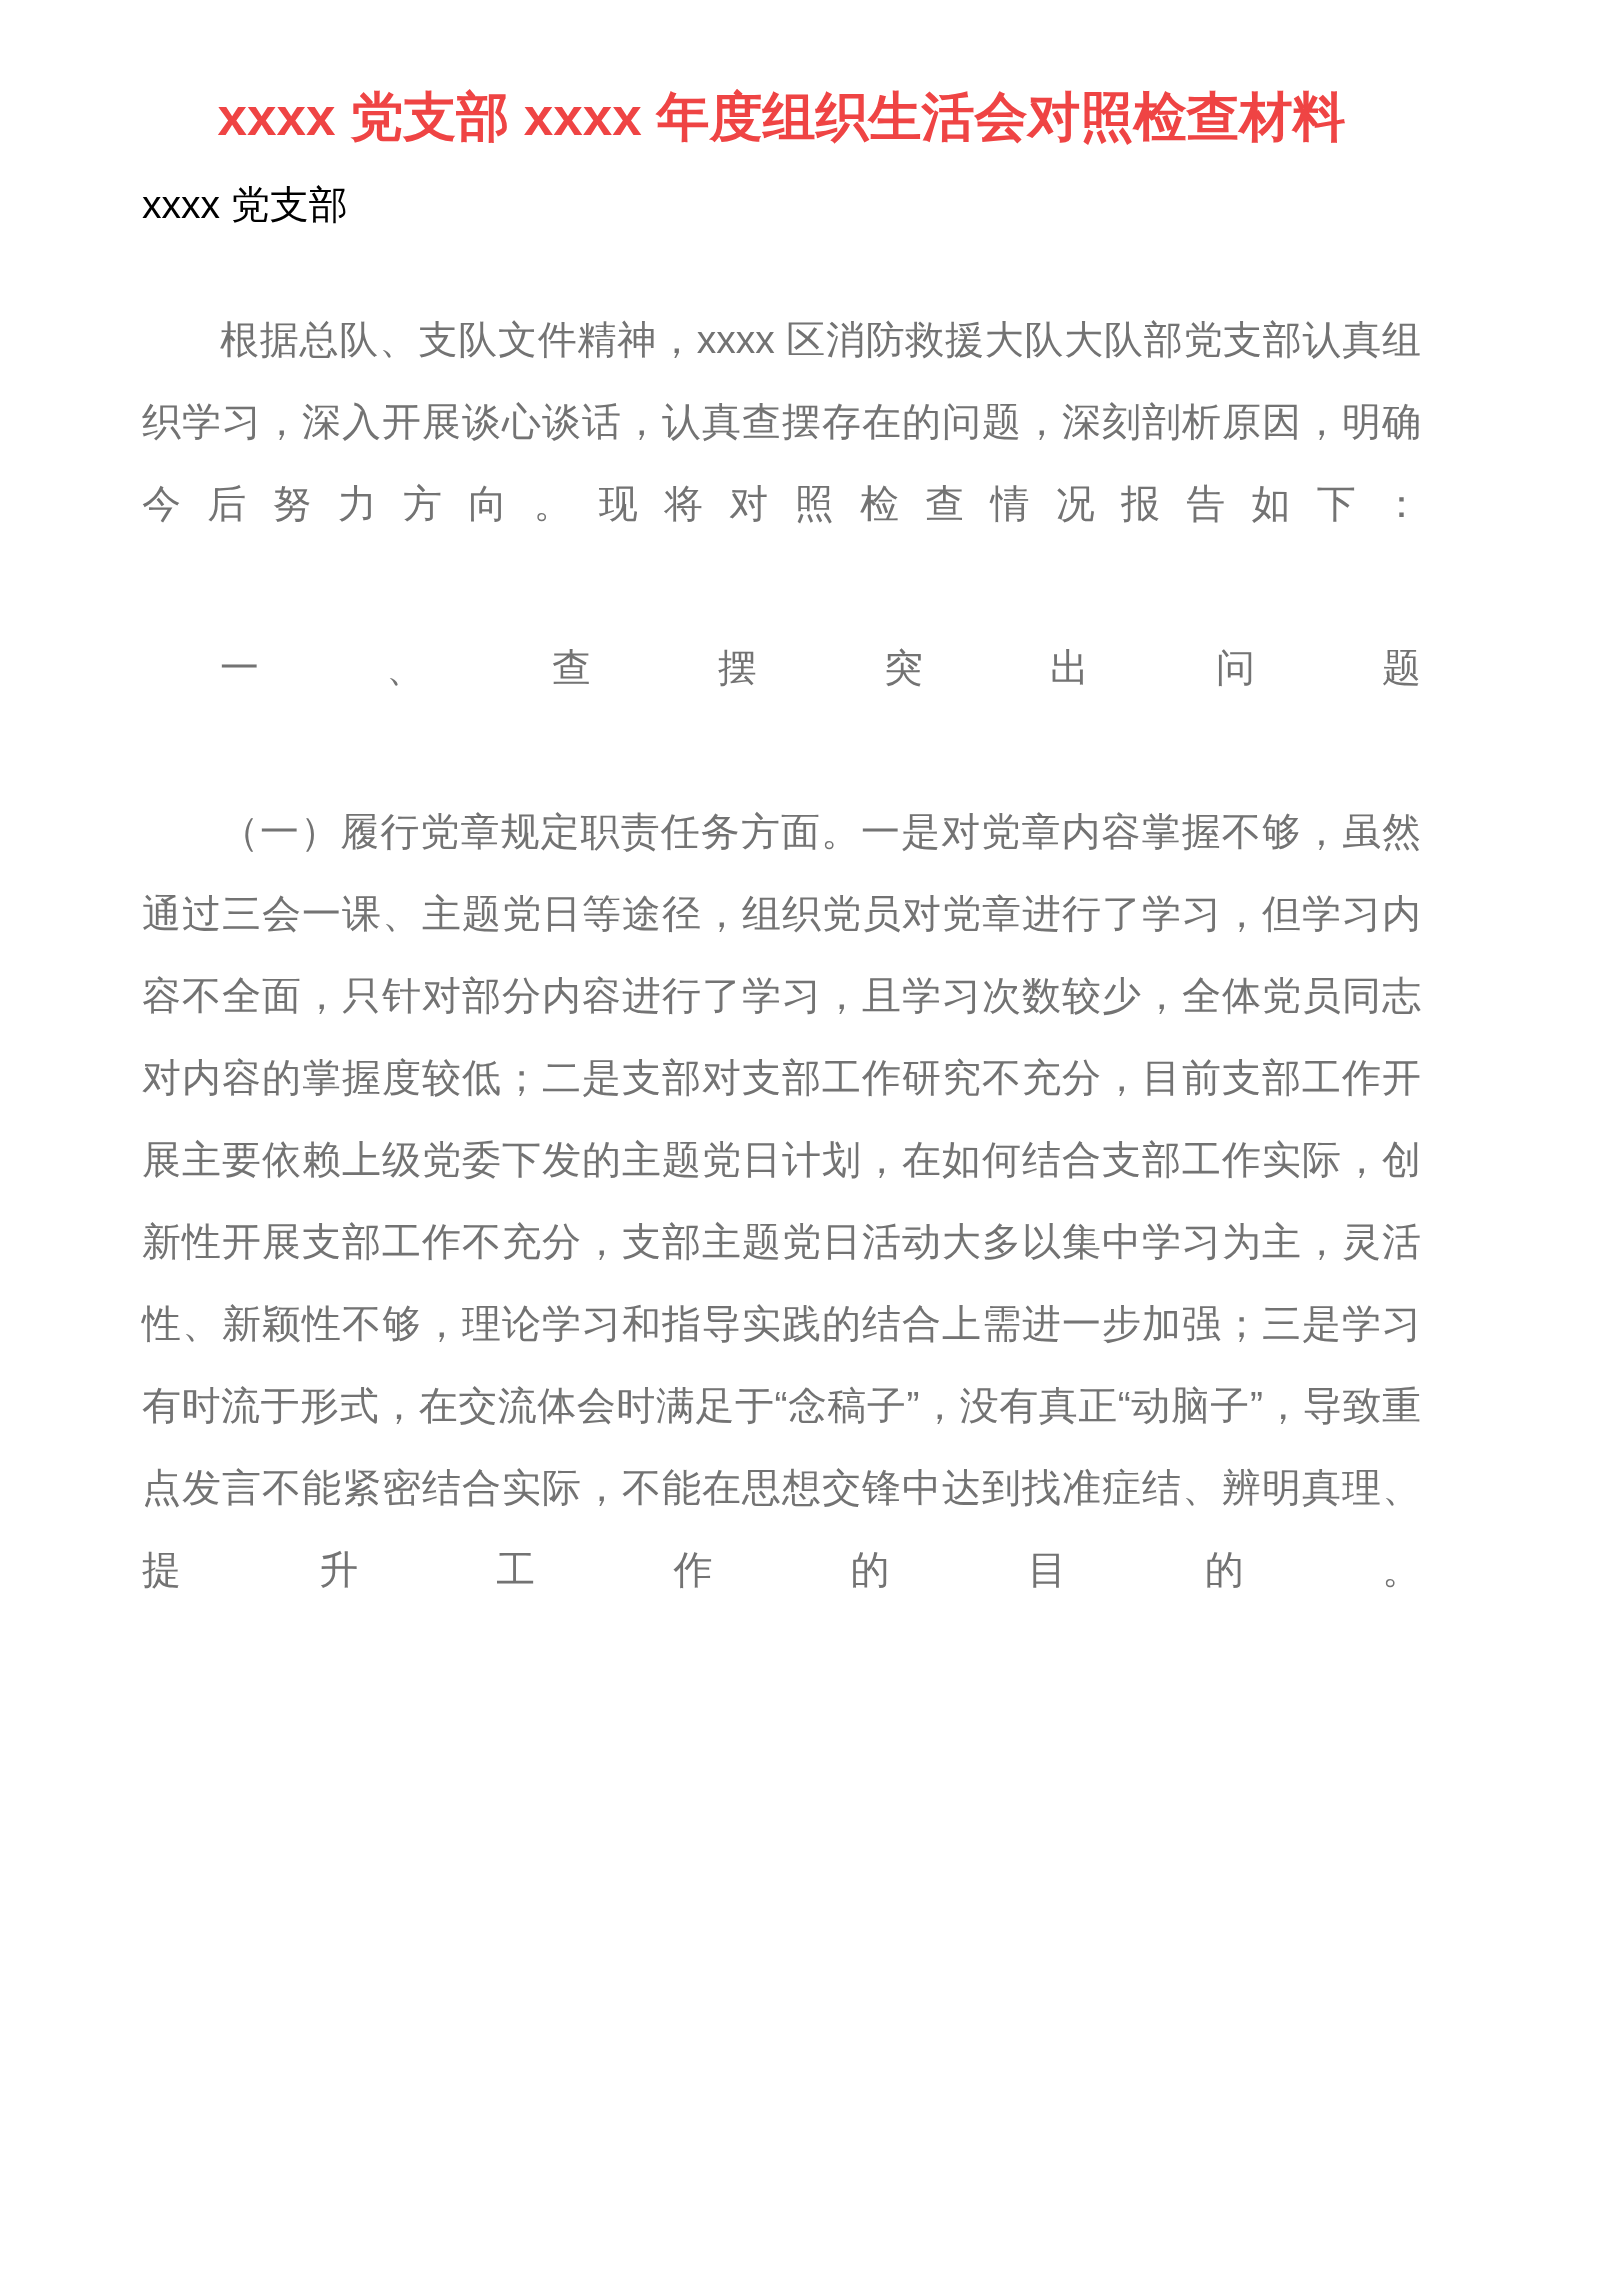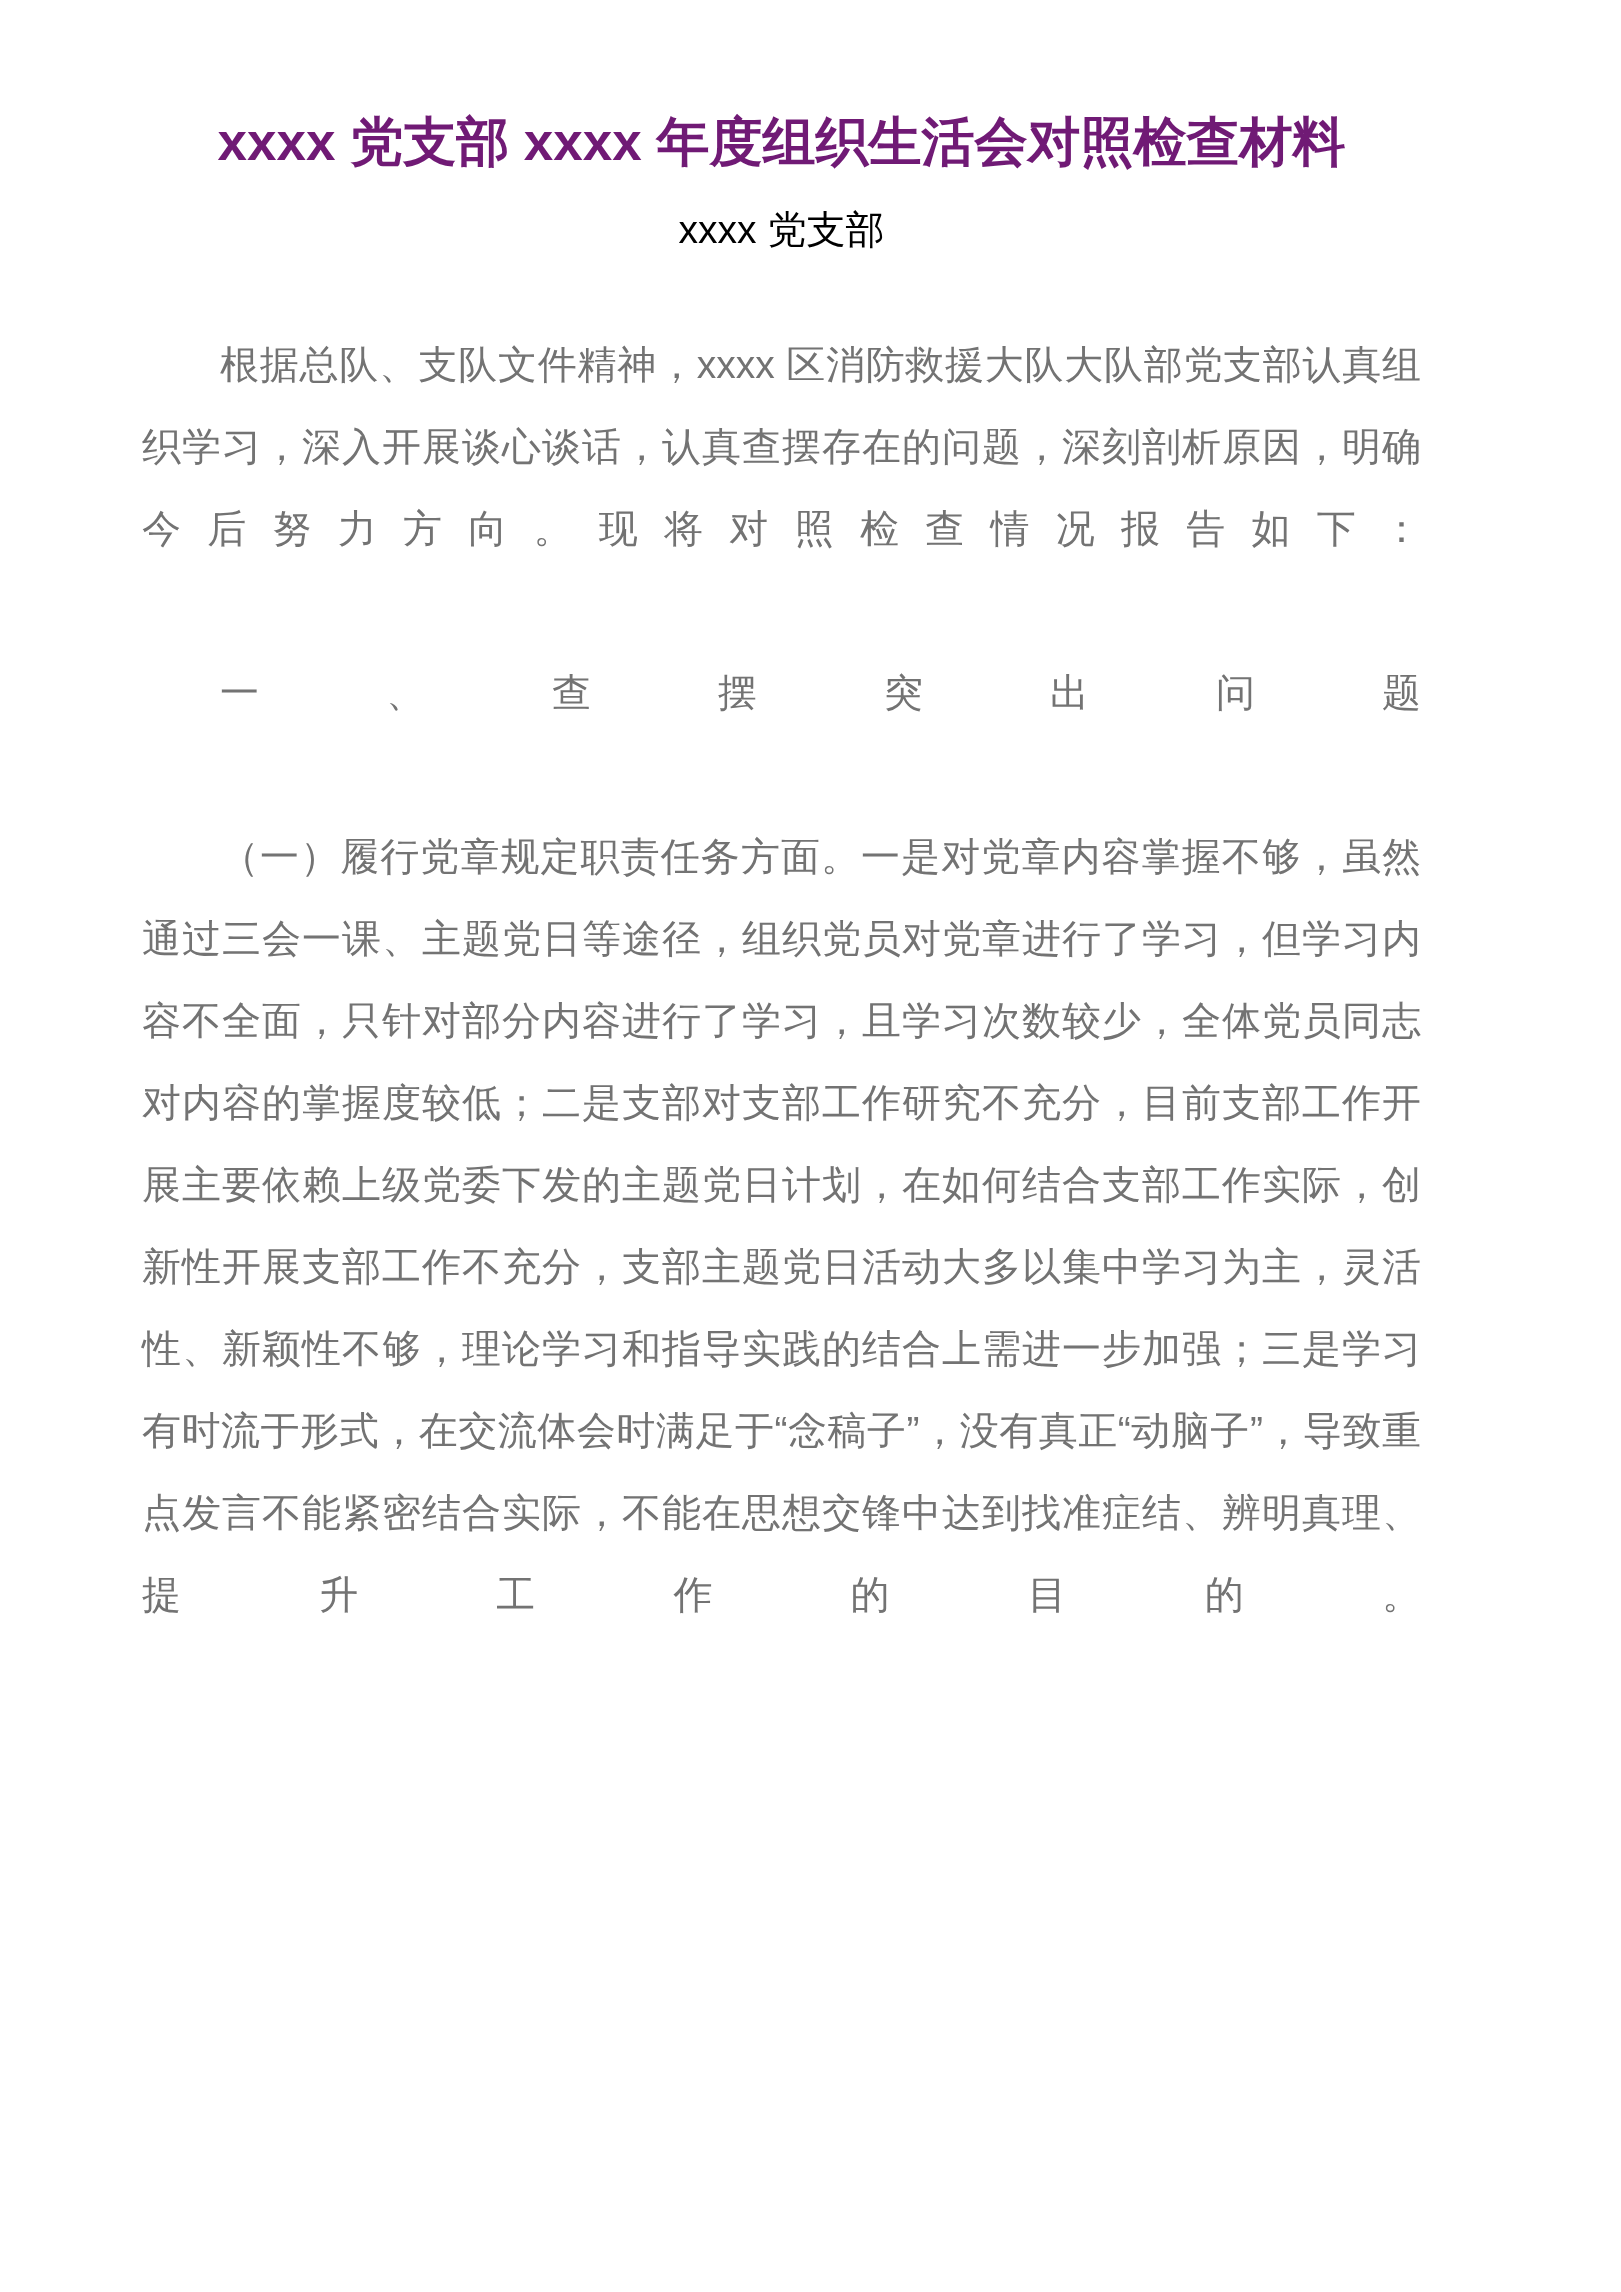--- a/index.html
+++ b/index.html
@@ -26,36 +26,36 @@
 
   .content {
     position: absolute;
     left: 142px;
     top: 0;
     width: 1279px;
   }
 
   .doc-title {
     margin: 0;
-    padding-top: 104px;
+    padding-top: 79px;
     font-size: 53px;
     line-height: 76px;
     font-weight: 700;
     text-align: center;
     letter-spacing: 0px;
-    color: #701a75;
+    color: #ef4444;
   }
 
   .doc-subtitle {
     margin: 0;
     padding-top: 19.6px;
     font-size: 39px;
     line-height: 59px;
     font-weight: 400;
-    text-align: center;
+    text-align: left;
     color: #000000;
   }
 
   .body-block {
     padding-top: 65px;
   }
 
   p.para {
     margin: 0;
     font-size: 39px;

